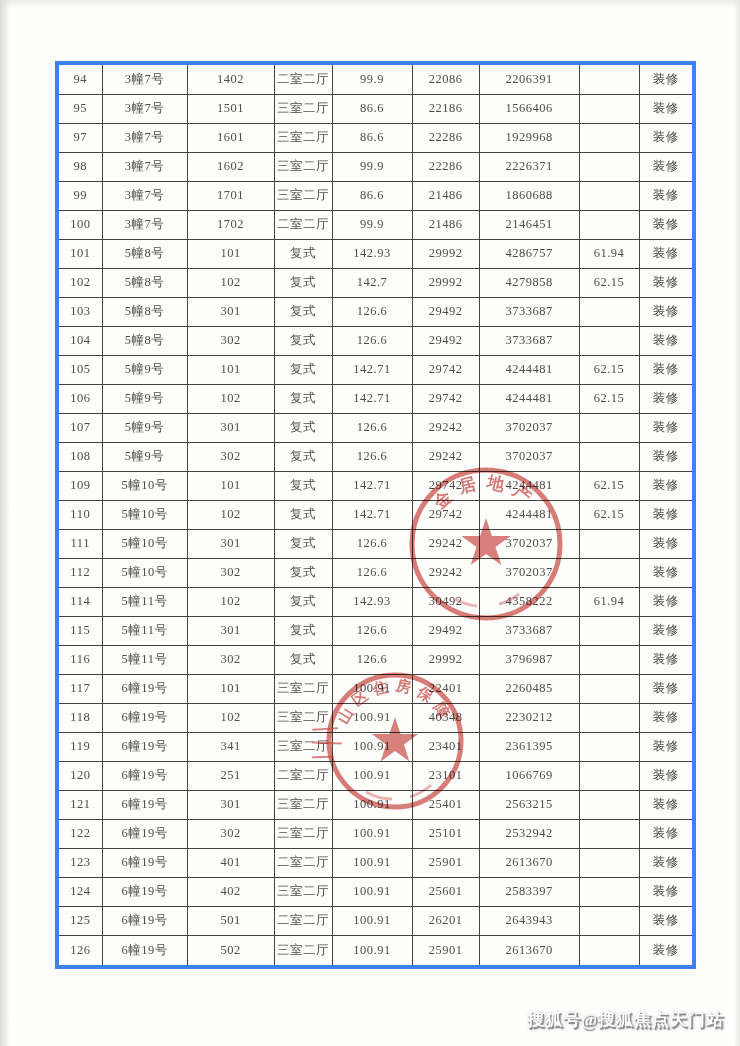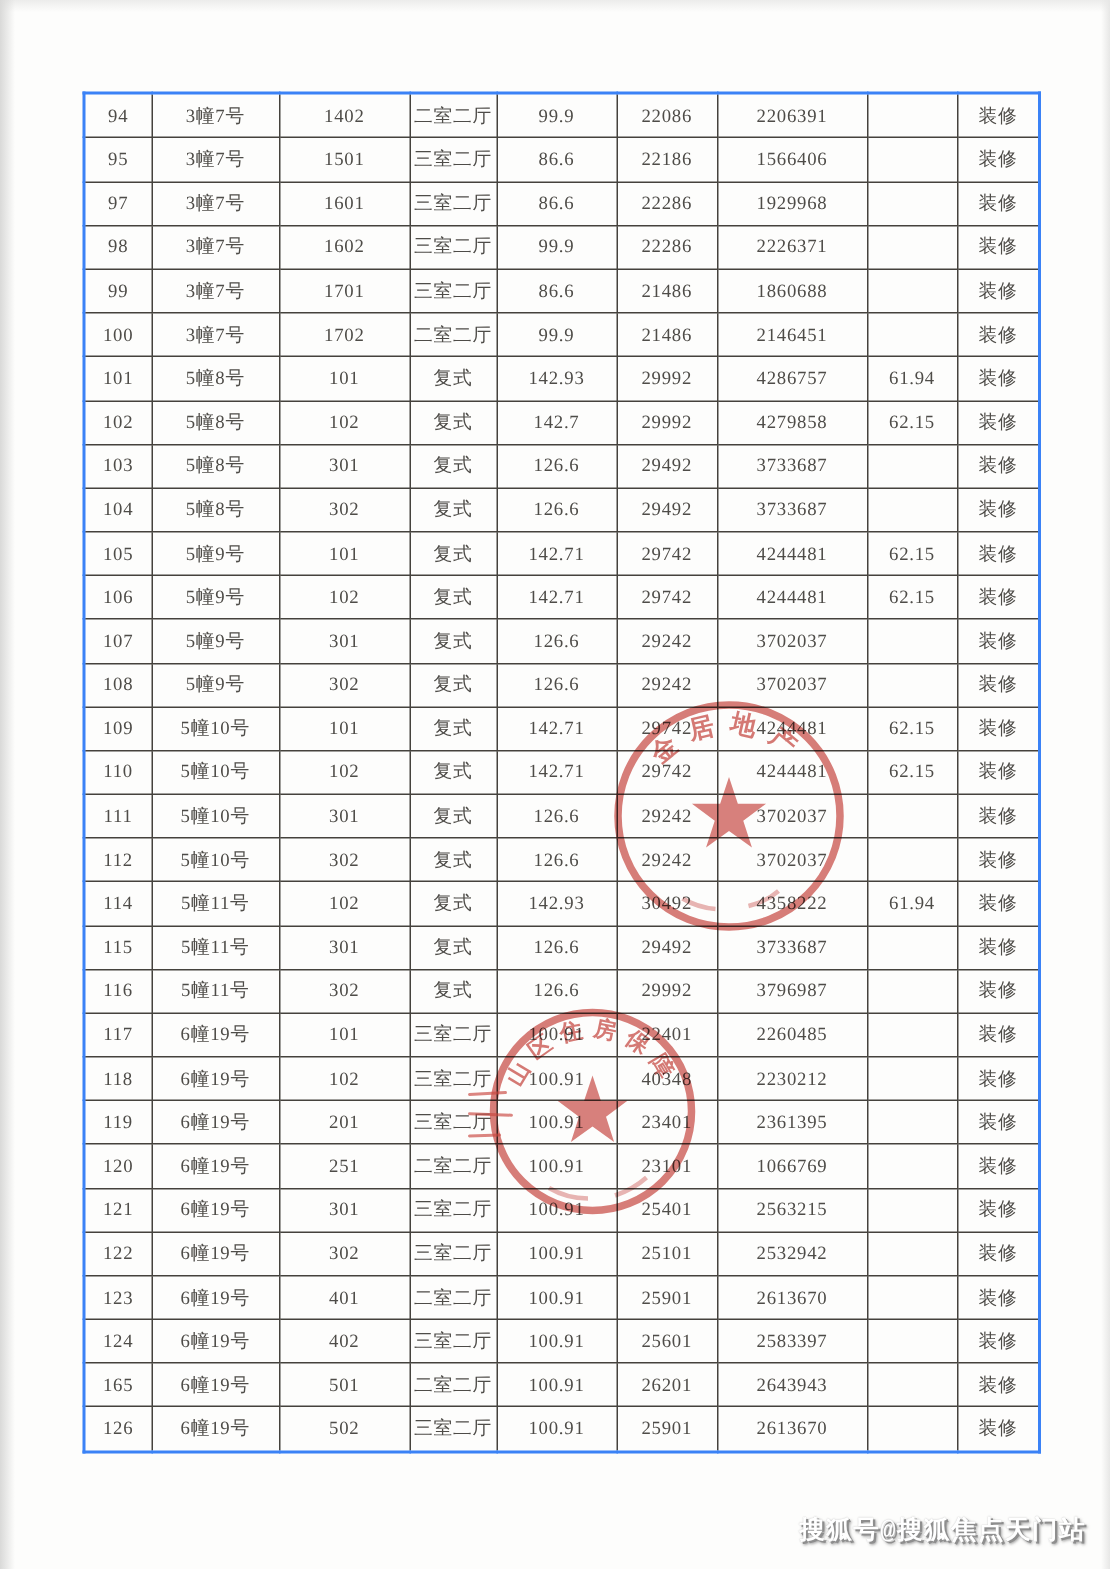--- a/index.html
+++ b/index.html
@@ -13,33 +13,33 @@
   .edge-top{position:absolute;left:0;top:0;width:740px;height:8px;
     background:linear-gradient(180deg,#ececeb,rgba(250,250,250,0));}
   .edge-right{position:absolute;right:0;top:0;width:6px;height:1046px;
     background:linear-gradient(270deg,#e7e7e6,rgba(250,250,250,0));}
   .paper{position:absolute;left:0;top:0;width:740px;height:1046px;}
   table.price{
     position:absolute;left:55px;top:61px;width:637px;height:908px;
     border-collapse:collapse;table-layout:fixed;
     filter:blur(0.3px);
   }
-  table.price{border:2px solid #3b82f6;padding-left:36px;}
+  table.price{border:4px solid #3b82f6;padding-left:36px;}
   table.price td{
     border:1px solid #45423d;
     text-align:center;vertical-align:middle;
     font-size:12.5px;color:#4e4c48;
     letter-spacing:0.5px;
     padding:0;overflow:hidden;white-space:nowrap;
   }
   .stamp{position:absolute;mix-blend-mode:multiply;opacity:0.85;}
   .stamp svg{display:block;}
   .watermark{
     position:absolute;right:16px;bottom:15px;
-    font-family:Liberation Mono, monospace;
+    font-family:Liberation Serif, serif;
     font-size:17px;font-weight:bold;letter-spacing:1px;
     color:#ffffff;
     text-shadow:1.5px 1.5px 0 #8e8e8e, 2px 2px 2px rgba(70,70,70,0.55), 0 0 1px #bdbdbd;
   }
   .red-marks{position:absolute;left:312px;top:728px;width:40px;height:60px;opacity:0.65;}
   .red-marks div{background:#c9463e;height:2px;margin-bottom:12px;border-radius:1px;}
   .red-marks .m1{width:26px;transform:rotate(-3deg);}
   .red-marks .m2{width:30px;transform:rotate(2deg);}
   .red-marks .m3{width:22px;transform:rotate(-2deg);}
 </style>
@@ -313,21 +313,21 @@
           <td>三室二厅</td>
           <td>100.91</td>
           <td>40348</td>
           <td>2230212</td>
           <td></td>
           <td>装修</td>
         </tr>
         <tr>
           <td>119</td>
           <td>6幢19号</td>
-          <td>201</td>
+          <td>341</td>
           <td>三室二厅</td>
           <td>100.91</td>
           <td>23401</td>
           <td>2361395</td>
           <td></td>
           <td>装修</td>
         </tr>
         <tr>
           <td>120</td>
           <td>6幢19号</td>
@@ -377,21 +377,21 @@
           <td>6幢19号</td>
           <td>402</td>
           <td>三室二厅</td>
           <td>100.91</td>
           <td>25601</td>
           <td>2583397</td>
           <td></td>
           <td>装修</td>
         </tr>
         <tr>
-          <td>165</td>
+          <td>125</td>
           <td>6幢19号</td>
           <td>501</td>
           <td>二室二厅</td>
           <td>100.91</td>
           <td>26201</td>
           <td>2643943</td>
           <td></td>
           <td>装修</td>
         </tr>
         <tr>

